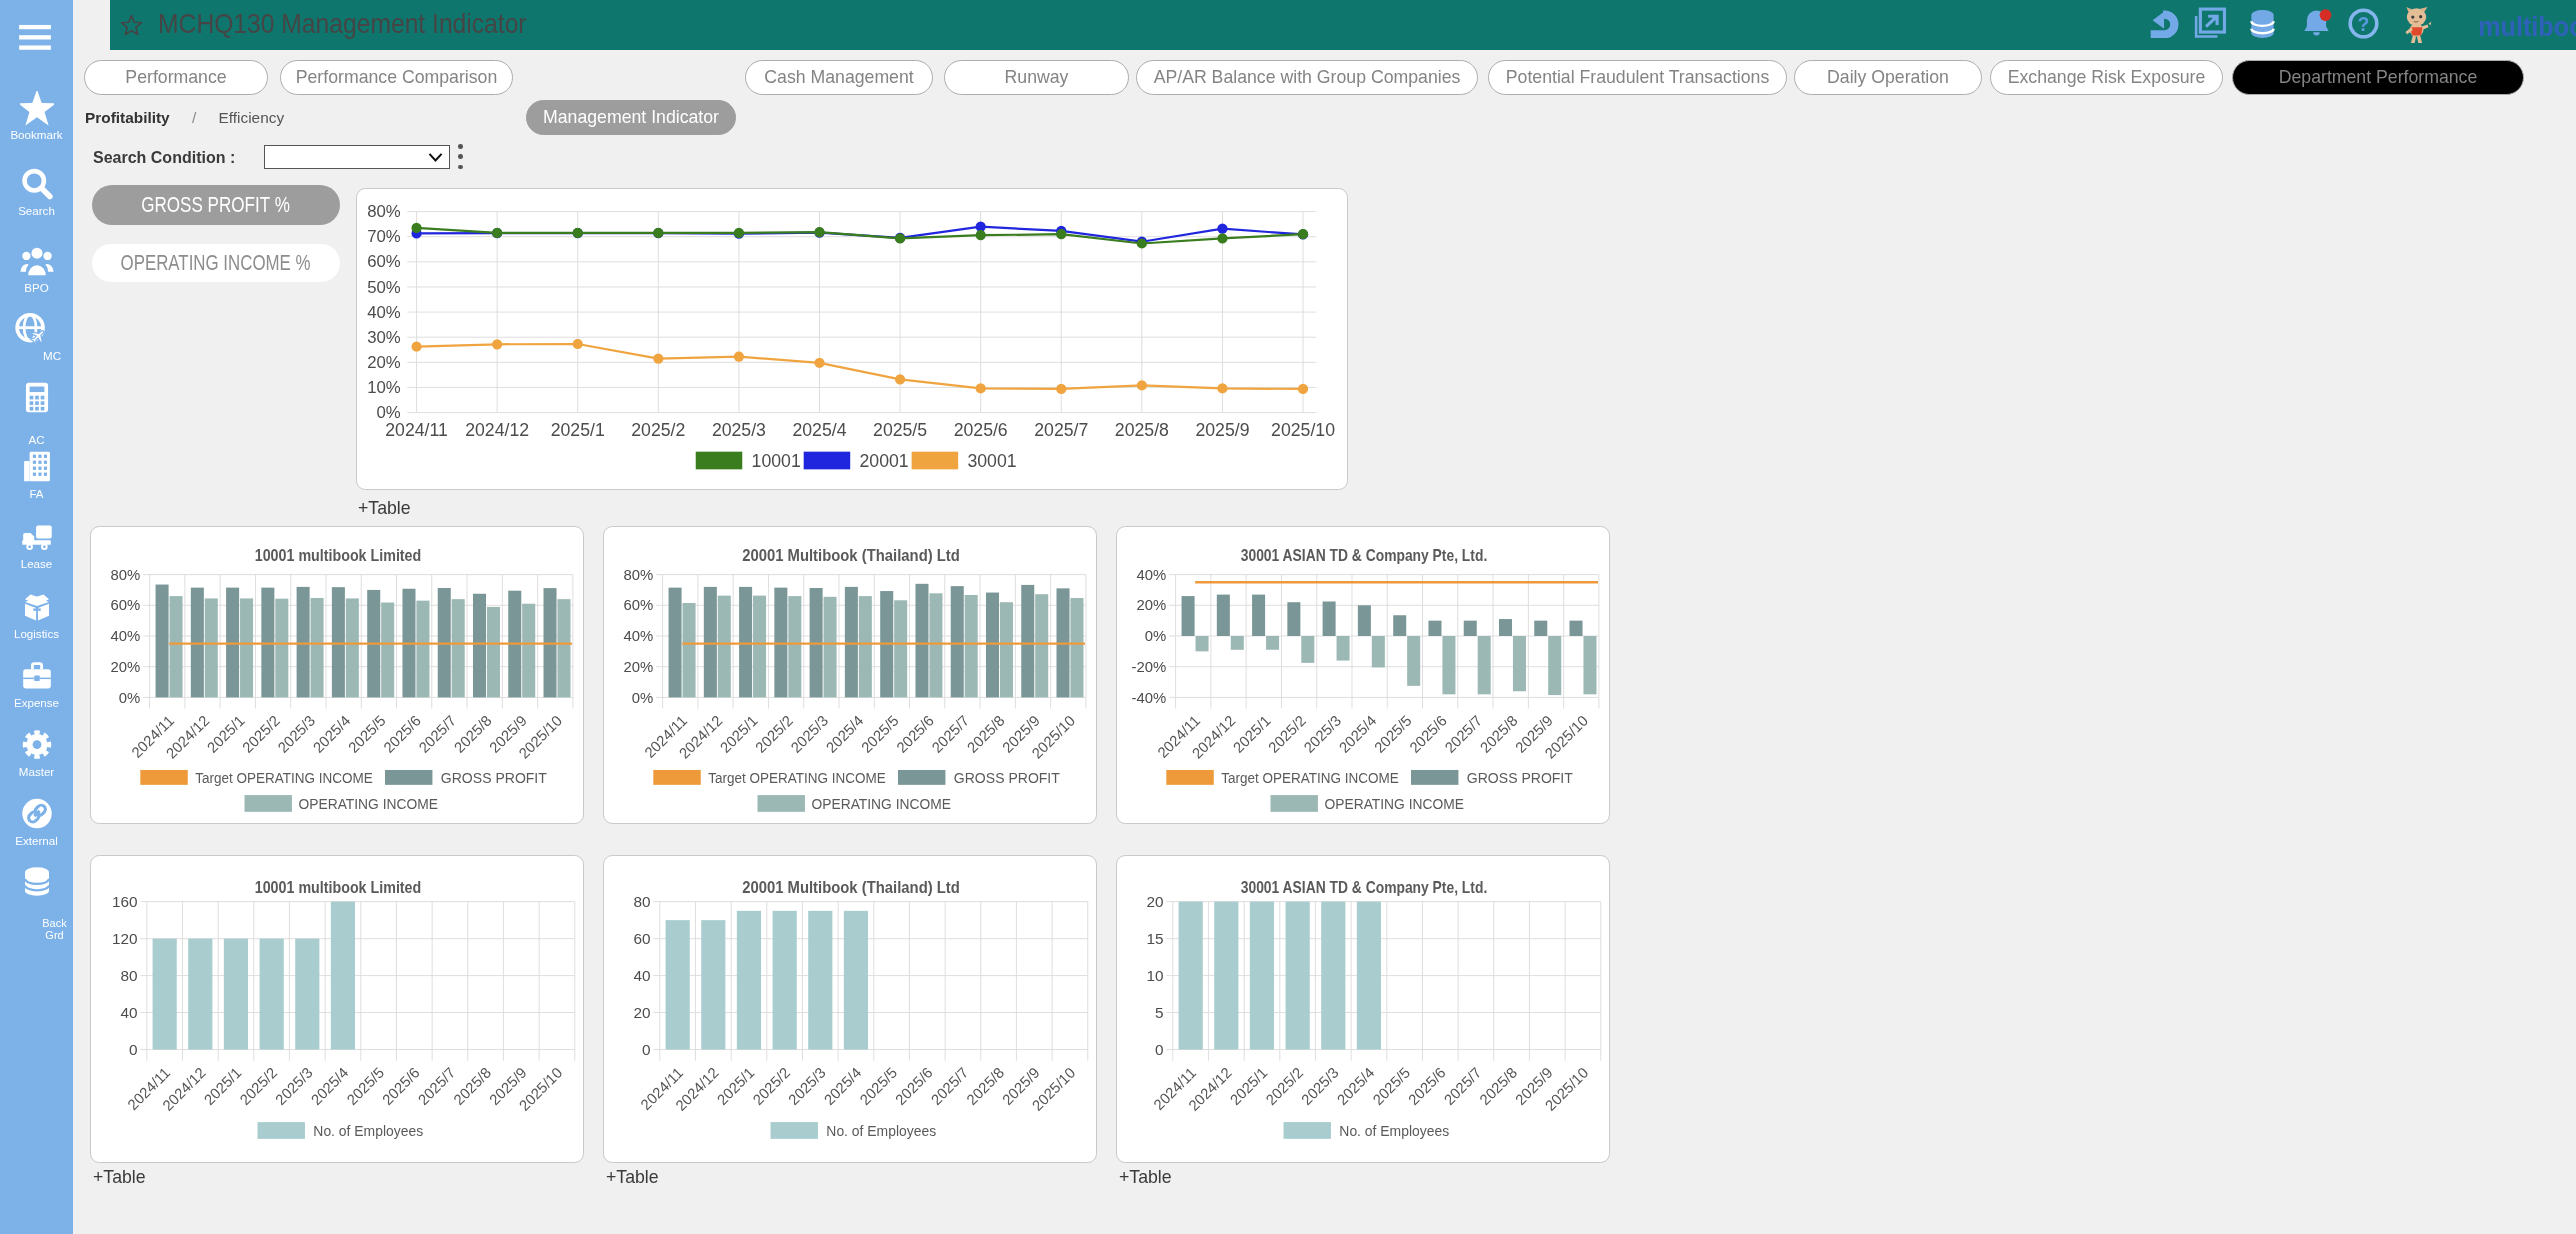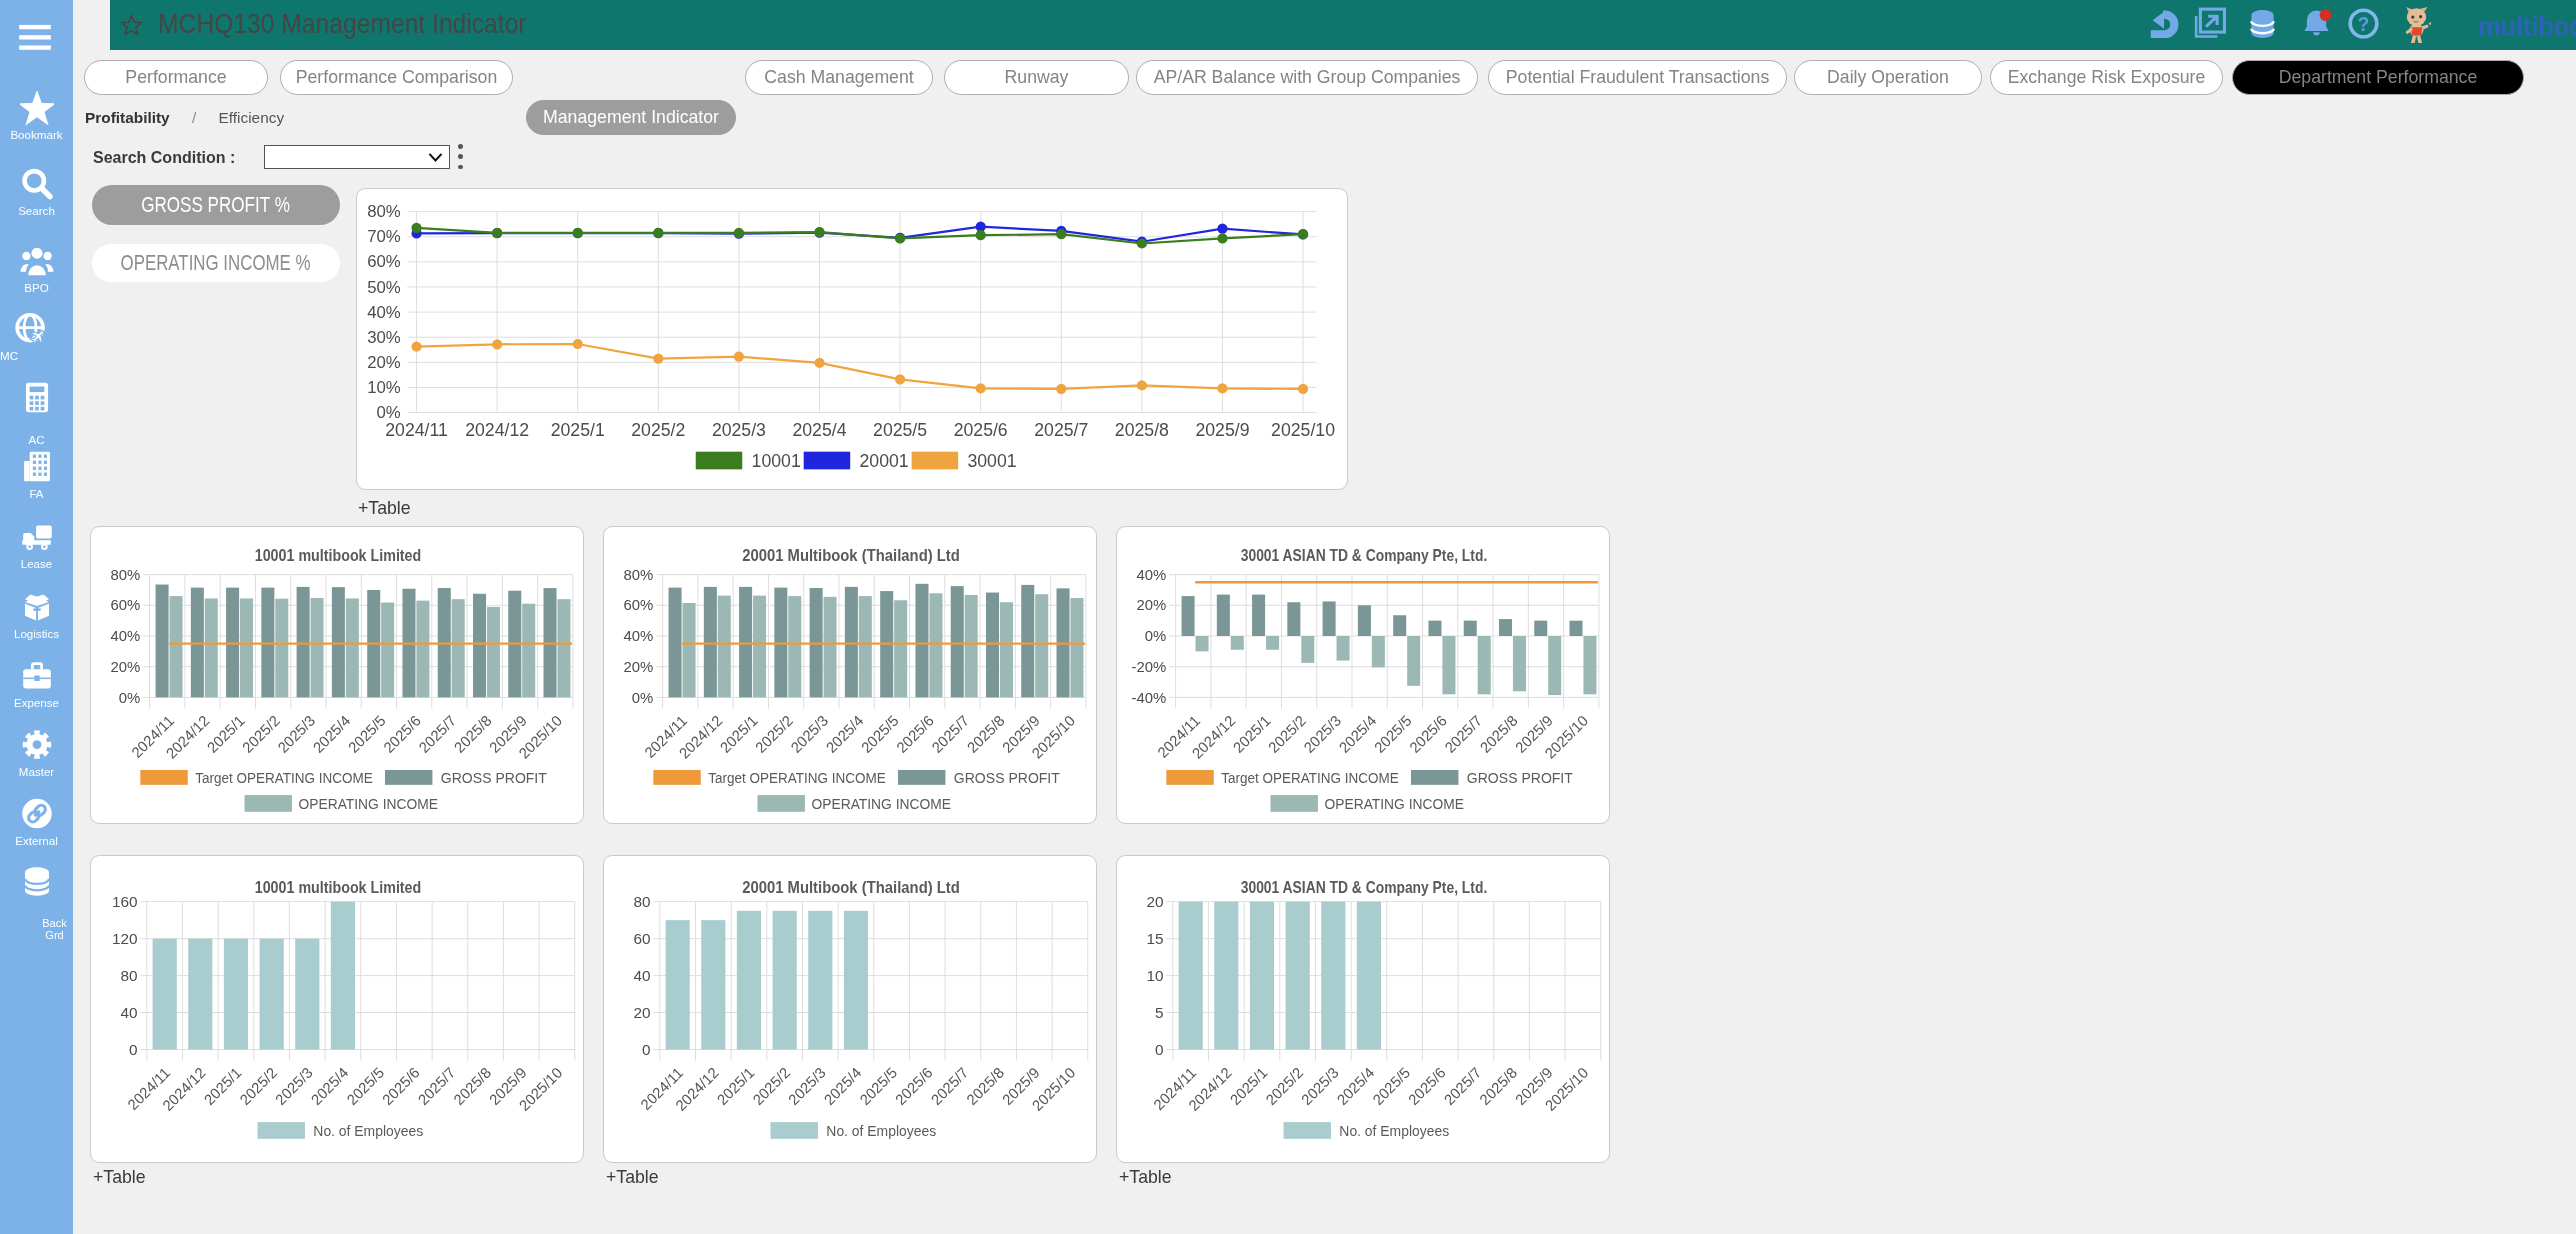--- a/index.html
+++ b/index.html
@@ -73,21 +73,21 @@
         <svg width="34" height="35" viewBox="0 0 36 38" style="display:block;margin:0 auto;">
           <circle cx="18" cy="10" r="6" fill="#fff"></circle>
           <path d="M8.5 34 a9.5 11 0 0 1 19 0 z" fill="#fff"></path>
           <circle cx="6.5" cy="13" r="4.5" fill="#fff"></circle>
           <circle cx="29.5" cy="13" r="4.5" fill="#fff"></circle>
           <path d="M0 30 a7 9 0 0 1 9 -8 a12 12 0 0 0 -3 8 z" fill="#fff"></path>
           <path d="M36 30 a7 9 0 0 0 -9 -8 a12 12 0 0 1 3 8 z" fill="#fff"></path>
         </svg>
         <div style="font-size:11.6px;color:#fff;margin-top:1.9px;letter-spacing:0px;">BPO</div>
       </div>
-      <div style="position:absolute;left:0;top:312px;width:61px;text-align:left;">
+      <div style="position:absolute;left:0;top:312px;width:61px;text-align:right;">
         <svg width="34" height="35" viewBox="0 0 36 38" style="display:block;margin:0 auto;">
           <circle cx="17" cy="17" r="14" fill="none" stroke="#fff" stroke-width="4"></circle>
           <ellipse cx="17" cy="17" rx="6.5" ry="14" fill="none" stroke="#fff" stroke-width="3"></ellipse>
           <line x1="3" y1="17" x2="31" y2="17" stroke="#fff" stroke-width="3"></line>
           <g transform="translate(26,26) rotate(45) scale(0.85)">
             <path d="M0 -9 c1.3 0 1.8 1.2 1.8 3 v3.2 l7 4.6 v2.4 l-7 -2 v4 l2.2 2.2 v1.8 l-4 -1.2 -4 1.2 v-1.8 l2.2 -2.2 v-4 l-7 2 v-2.4 l7 -4.6 v-3.2 c0 -1.8 0.5 -3 1.8 -3 z" fill="#fff" stroke="#7db2e9" stroke-width="1.6"></path>
           </g>
         </svg>
         <div style="font-size:11.6px;color:#fff;margin-top:1.9px;letter-spacing:0px;">MC</div>
       </div>

